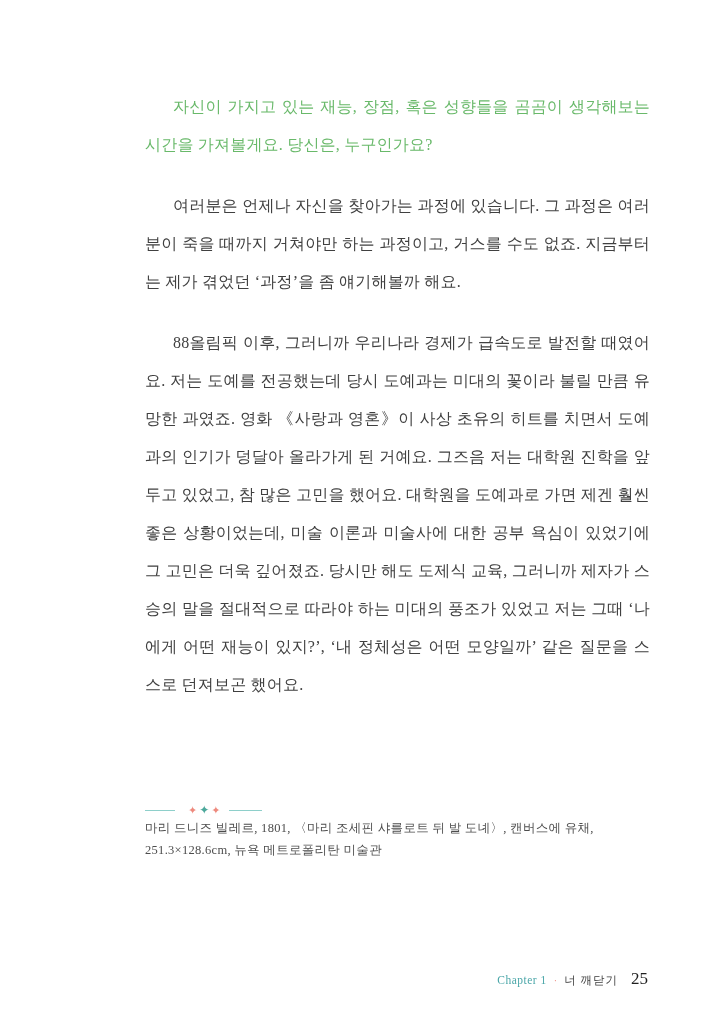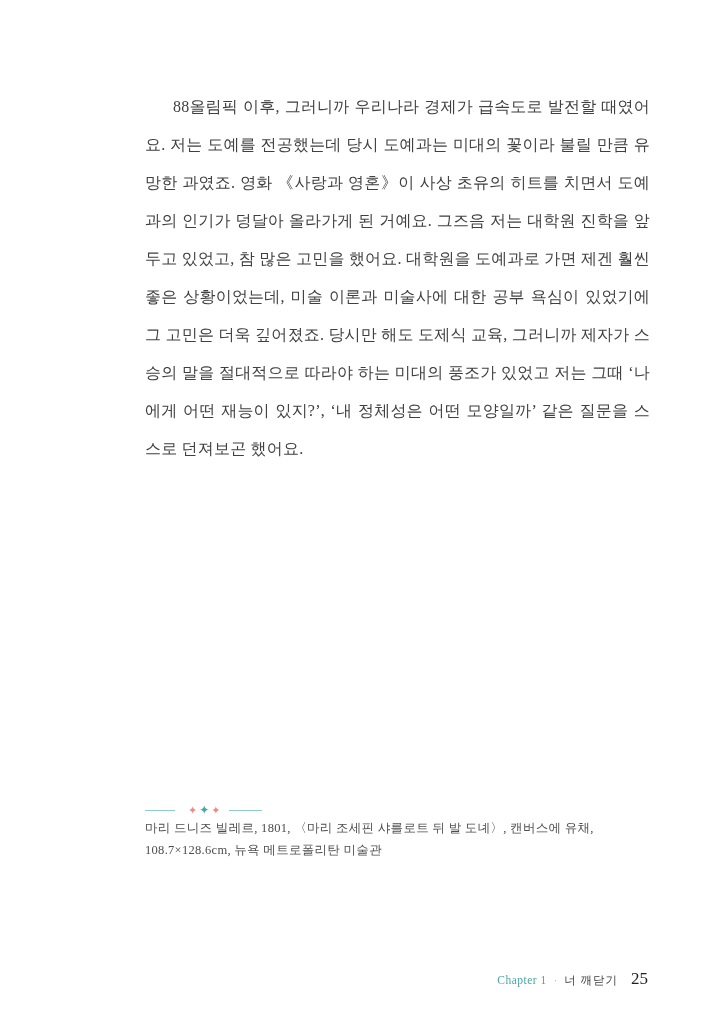--- a/index.html
+++ b/index.html
@@ -49,34 +49,36 @@
   .page-footer .sep { color:#ee8a7e; margin:0 7px; font-size:10px; }
   .page-footer .section { color:#3d3d3d; letter-spacing:1px;margin-top:32px; }
   .page-footer .pagenum { color:#1f1f1f; font-size:17px; margin-left:13px; }
 </style>
 </head>
 <body>
 
 <div class="page">
 
   <main class="content">
+    <p class="lead">자신이 가지고 있는 재능, 장점, 혹은 성향들을 곰곰이 생각해보는 시간을 가져볼게요. 당신은, 누구인가요?</p>
+    <p>여러분은 언제나 자신을 찾아가는 과정에 있습니다. 그 과정은 여러분이 죽을 때까지 거쳐야만 하는 과정이고, 거스를 수도 없죠. 지금부터는 제가 겪었던 ‘과정’을 좀 얘기해볼까 해요.</p>
     <p>88올림픽 이후, 그러니까 우리나라 경제가 급속도로 발전할 때였어요. 저는 도예를 전공했는데 당시 도예과는 미대의 꽃이라 불릴 만큼 유망한 과였죠. 영화 《사랑과 영혼》이 사상 초유의 히트를 치면서 도예과의 인기가 덩달아 올라가게 된 거예요. 그즈음 저는 대학원 진학을 앞두고 있었고, 참 많은 고민을 했어요. 대학원을 도예과로 가면 제겐 훨씬 좋은 상황이었는데, 미술 이론과 미술사에 대한 공부 욕심이 있었기에 그 고민은 더욱 깊어졌죠. 당시만 해도 도제식 교육, 그러니까 제자가 스승의 말을 절대적으로 따라야 하는 미대의 풍조가 있었고 저는 그때 ‘나에게 어떤 재능이 있지?’, ‘내 정체성은 어떤 모양일까’ 같은 질문을 스스로 던져보곤 했어요.</p>
   </main>
 
   <div class="figure-block">
     <div class="divider">
       <span class="rule first"></span>
       <span class="diamond coral">✦</span>
       <span class="diamond teal">✦</span>
       <span class="diamond coral">✦</span>
       <span class="rule second"></span>
     </div>
     <div class="caption">
       <div class="cap-line">마리 드니즈 빌레르, 1801, 〈마리 조세핀 샤를로트 뒤 발 도녜〉, 캔버스에 유채,</div>
-      <div class="cap-line">108.7×128.6cm, 뉴욕 메트로폴리탄 미술관</div>
+      <div class="cap-line">251.3×128.6cm, 뉴욕 메트로폴리탄 미술관</div>
     </div>
   </div>
 
   <footer class="page-footer">
     <span class="chapter">Chapter 1</span>
     <span class="sep">·</span>
     <span class="section">너 깨닫기</span>
     <span class="pagenum">25</span>
   </footer>
 

